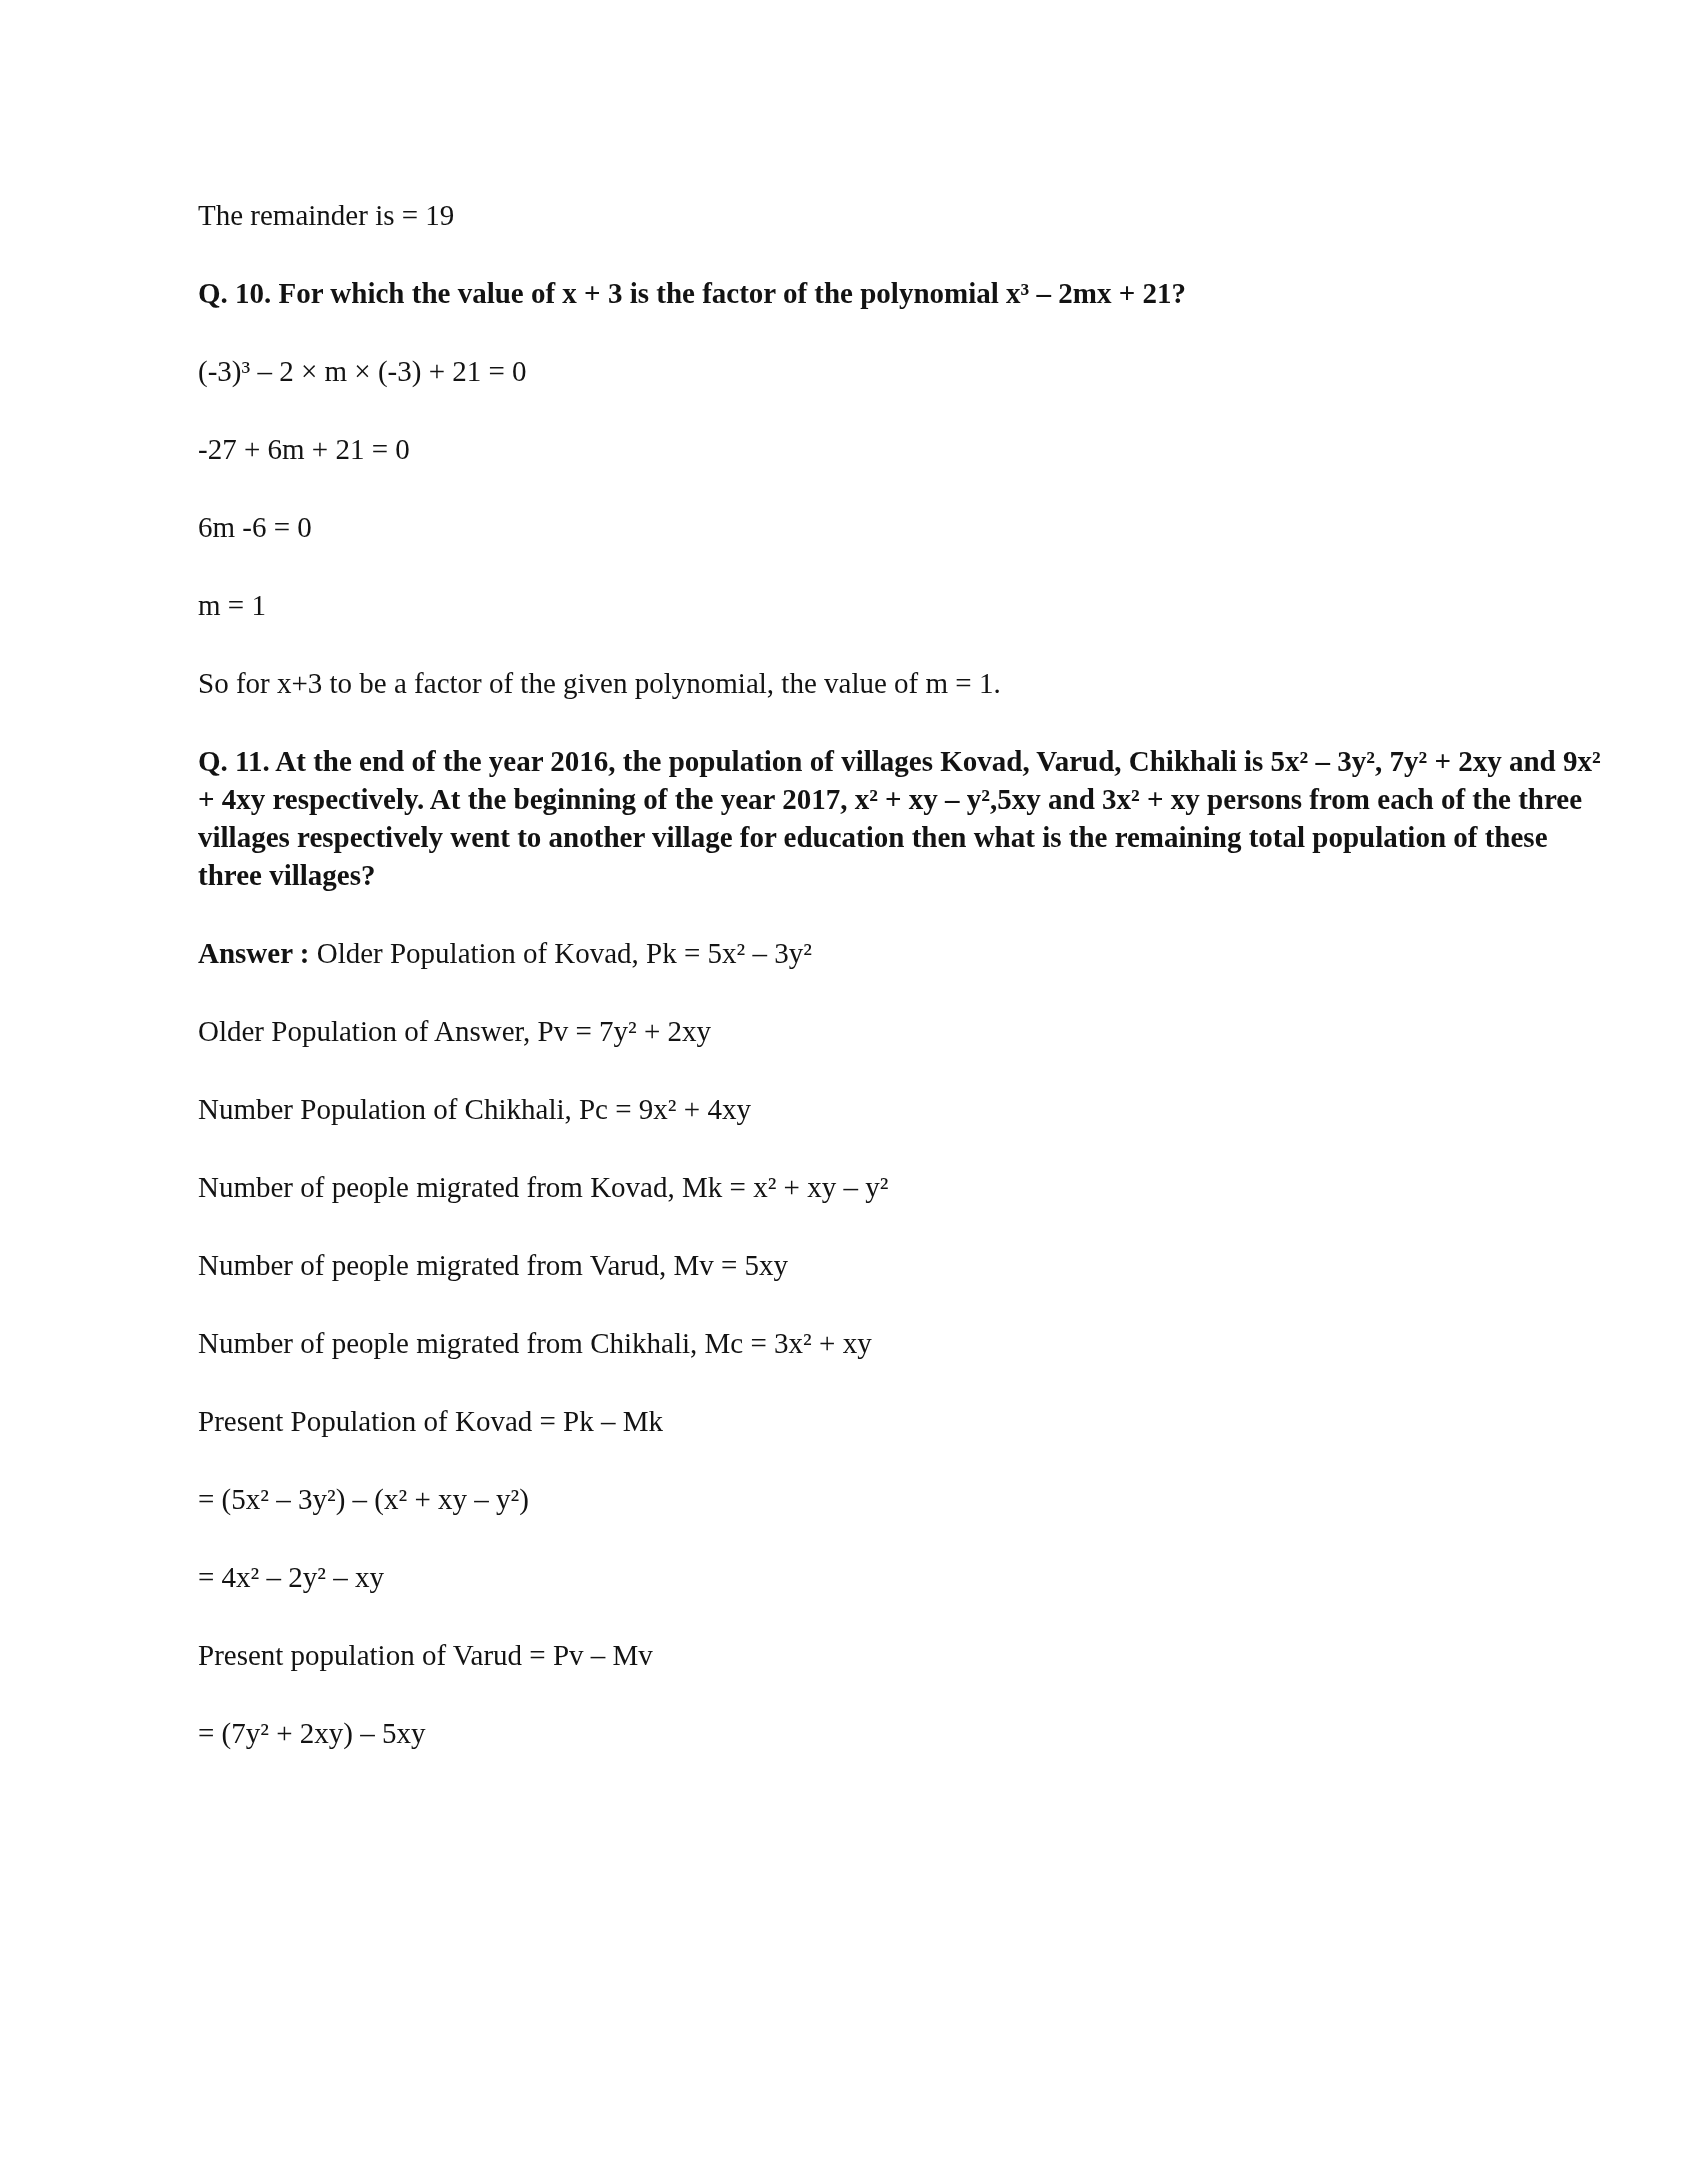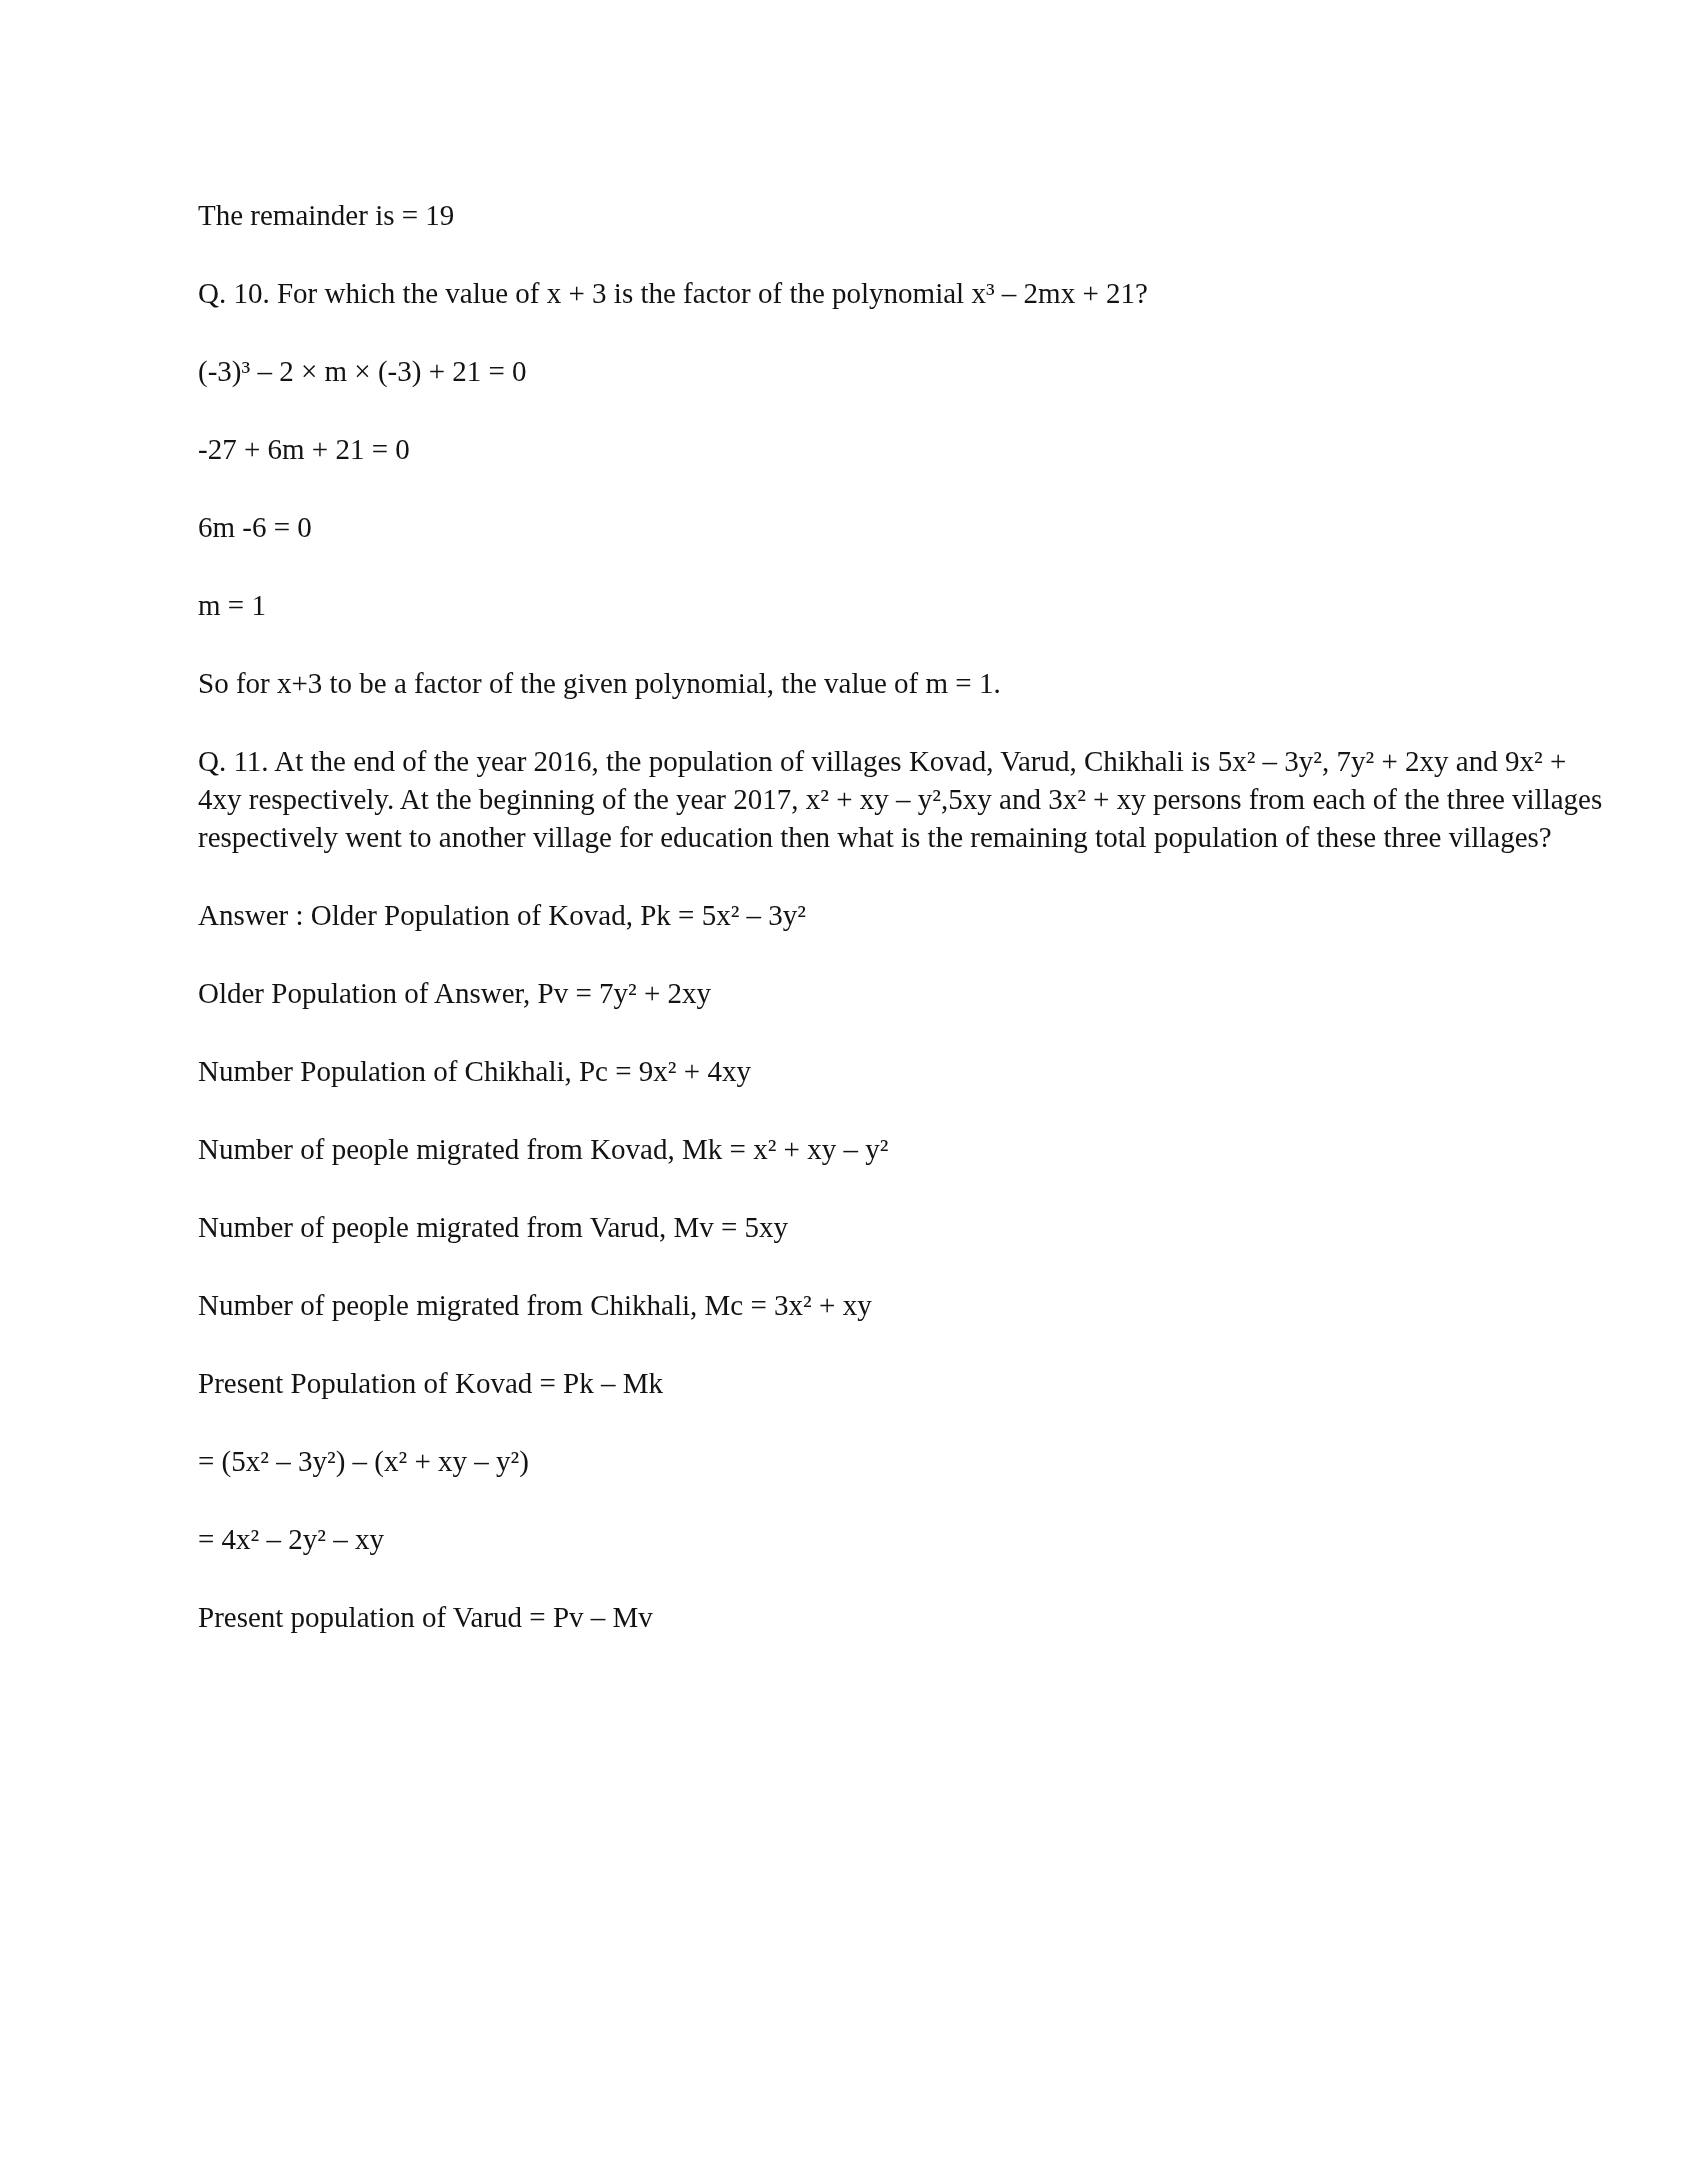--- a/index.html
+++ b/index.html
@@ -21,21 +21,21 @@
     padding: 196px 76px 0 198px;
     font-family: "Liberation Serif", "DejaVu Serif", serif;
     font-size: 29px;
     line-height: 38px;
   }
   .page p {
     margin: 0 0 40px 0;
     text-align: left;
   }
   .bold {
-    font-weight: normal;
+    font-weight: bold;
   }
 </style>
 </head>
 <body>
 
 <div class="page">
 
   <p>The remainder is = 19</p>
 
   <p class="bold">Q. 10. For which the value of x + 3 is the factor of the polynomial x³ – 2mx + 21?</p>
@@ -67,15 +67,16 @@
   <p>Number of people migrated from Chikhali, Mc = 3x² + xy</p>
 
   <p>Present Population of Kovad = Pk – Mk</p>
 
   <p>= (5x² – 3y²) – (x² + xy – y²)</p>
 
   <p>= 4x² – 2y² – xy</p>
 
   <p>Present population of Varud = Pv – Mv</p>
 
+  <p>= (7y² + 2xy) – 5xy</p>
 
 </div>
 
 
 </body></html>

